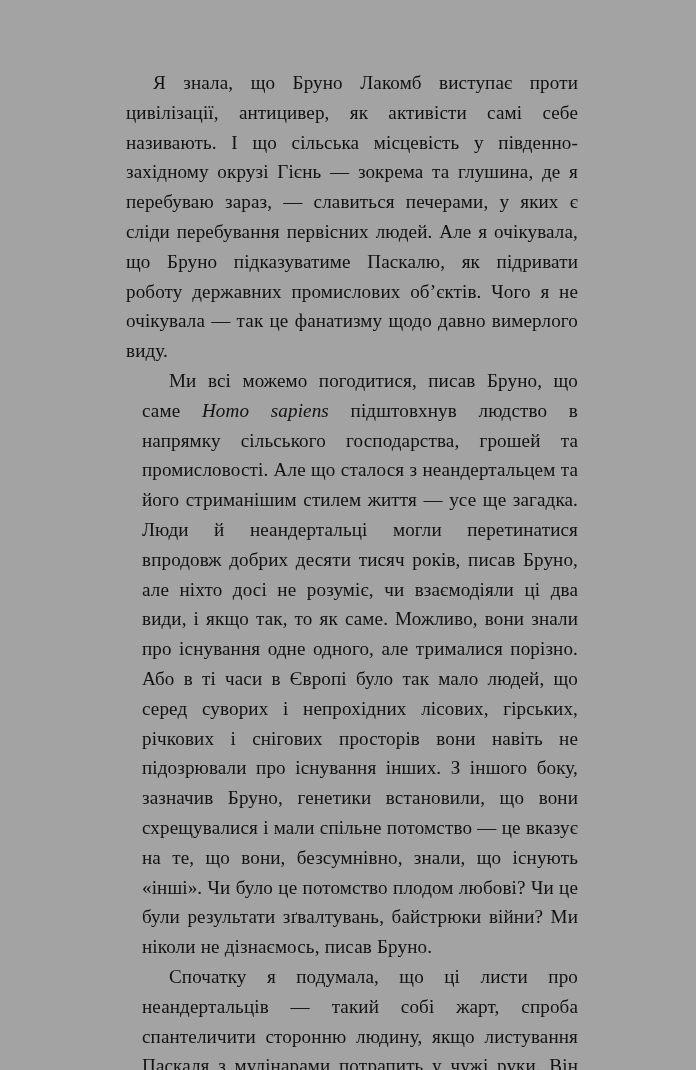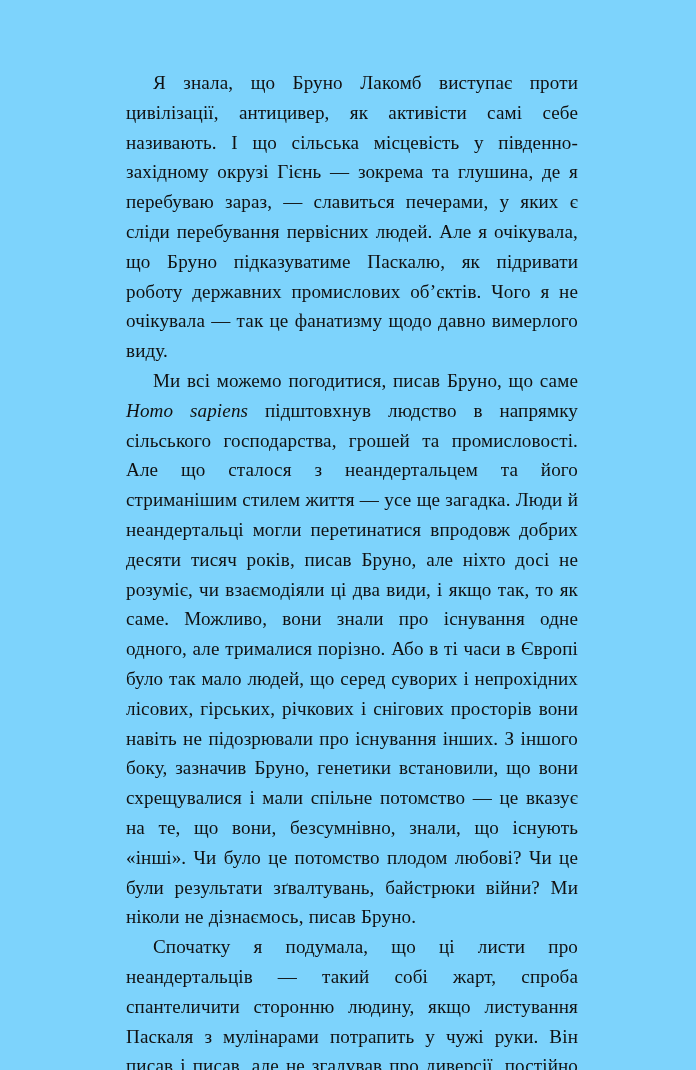--- a/index.html
+++ b/index.html
@@ -15,21 +15,21 @@
     color: #111111;
     overflow: hidden;
   }
 
   .page {
     position: absolute;
     left: 0;
     top: 0;
     width: 696px;
     height: 1070px;
-    background: #7dd3fc;
+    background: #a3a3a3;
   }
 
   .text-block {
     position: absolute;
     left: 126px;
     top: 68px;
     width: 452px;
   }
 
   .para {
@@ -40,20 +40,21 @@
     line-height: 29.8px;
     letter-spacing: 0.12px;
     word-spacing: 0.2px;
     text-indent: 27px;
     hyphens: manual;
     -webkit-hyphens: manual;
   }
 
   .para + .para {
     margin-top: 0;
+    margin-left: 16px;
   }
 
   .para i, .para em {
     font-style: italic;
   }
 
   .folio {
     position: absolute;
     left: 0;
     top: 972px;

